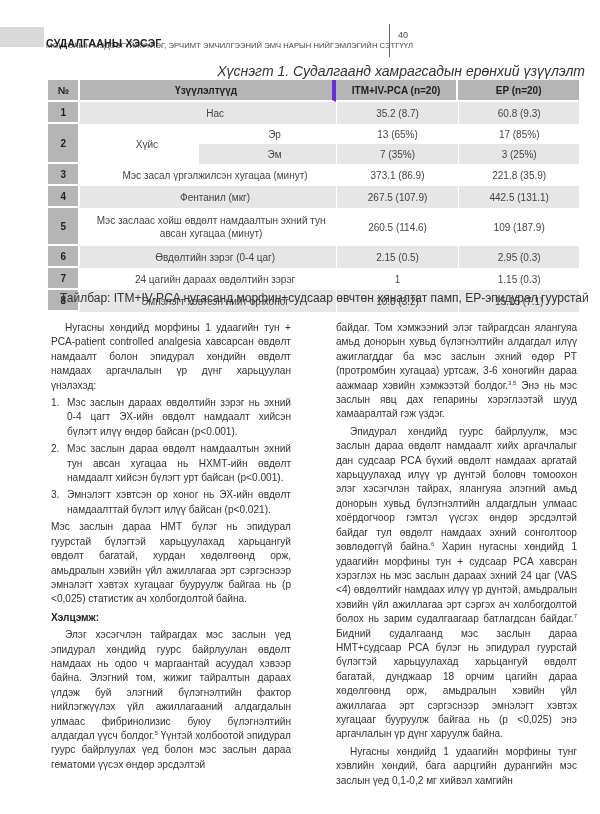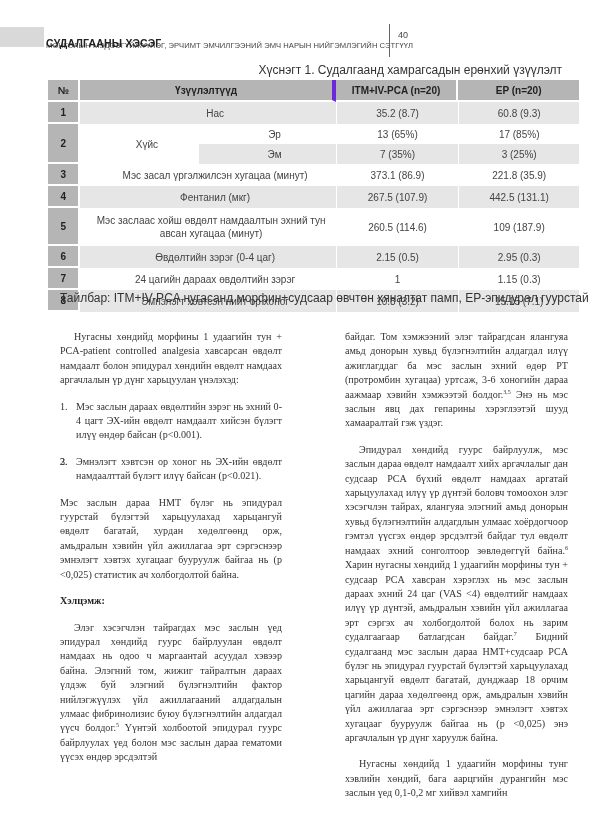--- a/index.html
+++ b/index.html
@@ -2,33 +2,33 @@
 <html><head>
 <meta charset="utf-8">
 <style>
   html,body{margin:0;padding:0;background:#fff;}
   body{width:600px;height:814px;position:relative;overflow:hidden;font-family:"Liberation Sans","DejaVu Sans",sans-serif;color:#333;}
   .hdr-bar{position:absolute;left:0;top:27px;width:44px;height:20px;background:#d9d9d9;}
   .hdr-journal{position:absolute;left:46px;top:41px;font-size:7.6px;color:#444;letter-spacing:0.05px;}
   .hdr-section{position:absolute;left:46px;top:37px;font-size:10.5px;font-weight:bold;color:#222;letter-spacing:0.2px;}
   .hdr-divider{position:absolute;left:389px;top:24px;width:1px;height:33px;background:#666;}
   .hdr-page{position:absolute;left:398px;top:30px;font-size:9px;color:#444;}
-  .caption{position:absolute;right:38px;top:63px;font-size:12px;color:#333;}
+  .caption{position:absolute;right:15px;top:63px;font-size:14px;font-style:italic;color:#333;}
   table{position:absolute;left:48px;top:80px;width:531px;border-collapse:separate;border-spacing:0;font-size:10px;}
   td,th{padding:0;height:20px;vertical-align:middle;}
   th{background:#b5b5b5;color:#222;font-weight:bold;border-bottom:2px solid #fff;}
   td.no{background:#b5b5b5;font-weight:bold;text-align:center;width:31px;color:#222;border-bottom:2px solid #fff;border-right:2px solid #fff;}
   td.lab{padding-left:14px;color:#444;text-align:center;}
   td.v{text-align:center;color:#444;}
   tr.g td:not(.no){background:#e6e6e6;}
   tr.w td:not(.no){background:#fff;}
   td.sep{border-left:1px solid #fff;}
   .note{position:absolute;left:60px;top:291px;font-size:12px;color:#333;}
   .col{position:absolute;top:318px;width:246px;font-size:10.1px;line-height:14.4px;color:#333;text-align:justify;}
-  .col p{margin:12px;font-family:Liberation Serif, serif;}
+  .col p{margin:3px;}
   .ind{text-indent:14px;}
   .li{position:relative;padding-left:16px;}
   .li .n{position:absolute;left:0;}
   .h{font-weight:bold;color:#222;margin-top:4px !important;}
   sup{font-size:6px;line-height:0;}
 </style>
 </head>
 <body>
 
 <div class="hdr-bar"></div>
@@ -102,21 +102,21 @@
     <td class="v sep">15.15  (7.1)</td>
   </tr>
 </tbody>
   </table>
 
 <div class="note">Тайлбар: ITM+IV-PCA нугасанд морфин+судсаар өвчтөн хяналтат памп, EP-эпидурал гуурстай</div>
 
 <div class="col" style="left:48px">
   <p class="ind">Нугасны хөндийд морфины 1 удаагийн тун + PCA-patient controlled analgesia хавсарсан өвдөлт намдаалт болон эпидурал хөндийн өвдөлт намдаах аргачлалын үр дүнг харьцуулан үнэлэхэд:</p>
   <p class="li"><span class="n">1.</span><span>Мэс заслын дараах өвдөлтийн зэрэг нь эхний 0-4 цагт ЭХ-ийн өвдөлт намдаалт хийсэн бүлэгт илүү өндөр байсан (p&lt;0.001).</span></p>
-  <p class="li"><span class="n">2.</span></p>
+  <p class="li"><span class="n">2.</span><span>Мэс заслын дараа өвдөлт намдаалтын эхний тун авсан хугацаа нь НХМТ-ийн өвдөлт намдаалт хийсэн бүлэгт урт байсан (p&lt;0.001).</span></p>
   <p class="li"><span class="n">3.</span><span>Эмнэлэгт хэвтсэн ор хоног нь ЭХ-ийн өвдөлт намдаалттай бүлэгт илүү байсан (p&lt;0.021).</span></p>
   <p>Мэс заслын дараа НМТ бүлэг нь эпидурал гуурстай бүлэгтэй харьцуулахад харьцангуй өвдөлт багатай, хурдан хөдөлгөөнд орж, амьдралын хэвийн үйл ажиллагаа эрт сэргэснээр эмнэлэгт хэвтэх хугацааг бууруулж байгаа нь (p &lt;0,025) статистик ач холбогдолтой байна.</p>
   <p class="h">Хэлцэмж:</p>
   <p class="ind"><span>Элэг хэсэгчлэн тайрагдах мэс заслын үед эпидурал хөндийд гуурс байрлуулан өвдөлт намдаах нь одоо ч маргаантай асуудал хэвээр байна. Элэгний том, жижиг тайралтын дараах үлдэж буй элэгний бүлэгнэлтийн фактор нийлэгжүүлэх үйл ажиллагааний алдагдалын улмаас фибринолизис буюу бүлэгнэлтийн алдагдал үүсч болдог.</span><sup>5</sup><span> Үүнтэй холбоотой эпидурал гуурс байрлуулах үед болон мэс заслын дараа гематоми үүсэх өндөр эрсдэлтэй</span></p>
 </div>
 
 <div class="col" style="left:333px;width:247px">
   <p><span>байдаг. Том хэмжээний элэг тайрагдсан ялангуяа амьд донорын хувьд бүлэгнэлтийн алдагдал илүү ажиглагддаг ба мэс заслын эхний өдөр PT (протромбин хугацаа) уртсаж, 3-6 хоногийн дараа аажмаар хэвийн хэмжээтэй болдог.</span><sup>3,5</sup><span> Энэ нь мэс заслын явц дах гепарины хэрэглээтэй шууд хамааралтай гэж үздэг.</span></p>
   <p class="ind"><span>Эпидурал хөндийд гуурс байрлуулж, мэс заслын дараа өвдөлт намдаалт хийх аргачлалыг дан судсаар PCA бүхий өвдөлт намдаах аргатай харьцуулахад илүү үр дүнтэй боловч томоохон элэг хэсэгчлэн тайрах, ялангуяа элэгний амьд донорын хувьд бүлэгнэлтийн алдагдлын улмаас хоёрдогчоор гэмтэл үүсгэх өндөр эрсдэлтэй байдаг тул өвдөлт намдаах эхний сонголтоор зөвлөдөггүй байна.</span><sup>6</sup><span> Харин нугасны хөндийд 1 удаагийн морфины тун + судсаар PCA хавсран хэрэглэх нь мэс заслын дараах эхний 24 цаг (VAS &lt;4) өвдөлтийг намдаах илүү үр дүнтэй, амьдралын хэвийн үйл ажиллагаа эрт сэргэх ач холбогдолтой болох нь зарим судалгаагаар батлагдсан байдаг.</span><sup>7</sup><span> Бидний судалгаанд мэс заслын дараа НМТ+судсаар PCA бүлэг нь эпидурал гуурстай бүлэгтэй харьцуулахад харьцангуй өвдөлт багатай, дунджаар 18 орчим цагийн дараа хөдөлгөөнд орж, амьдралын хэвийн үйл ажиллагаа эрт сэргэснээр эмнэлэгт хэвтэх хугацааг бууруулж байгаа нь (p &lt;0,025) энэ аргачлалын үр дүнг харуулж байна.</span></p>
   <p class="ind">Нугасны хөндийд 1 удаагийн морфины тунг хэвлийн хөндий, бага аарцгийн дурангийн мэс заслын үед 0,1-0,2 мг хийвэл хамгийн</p>

